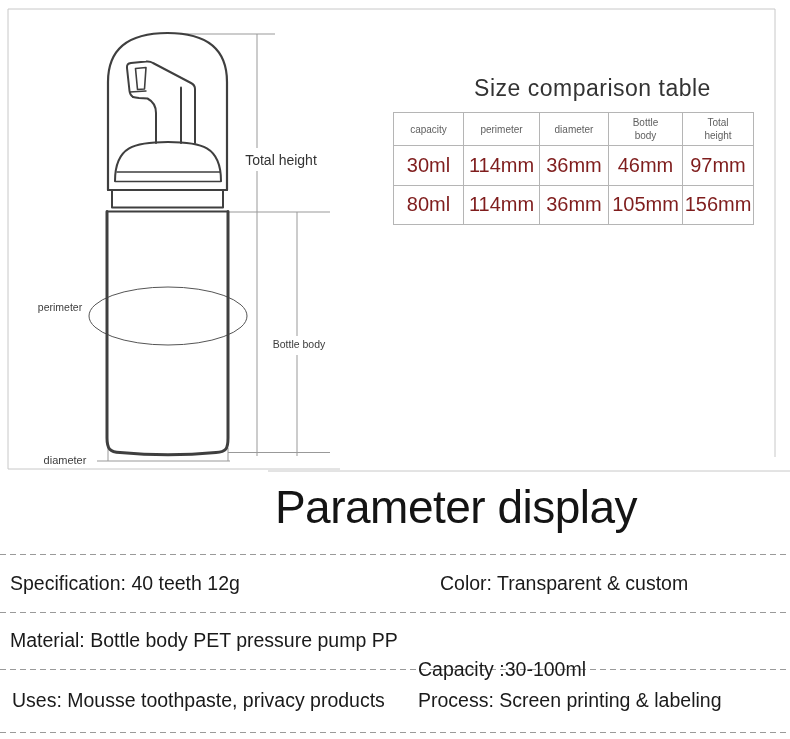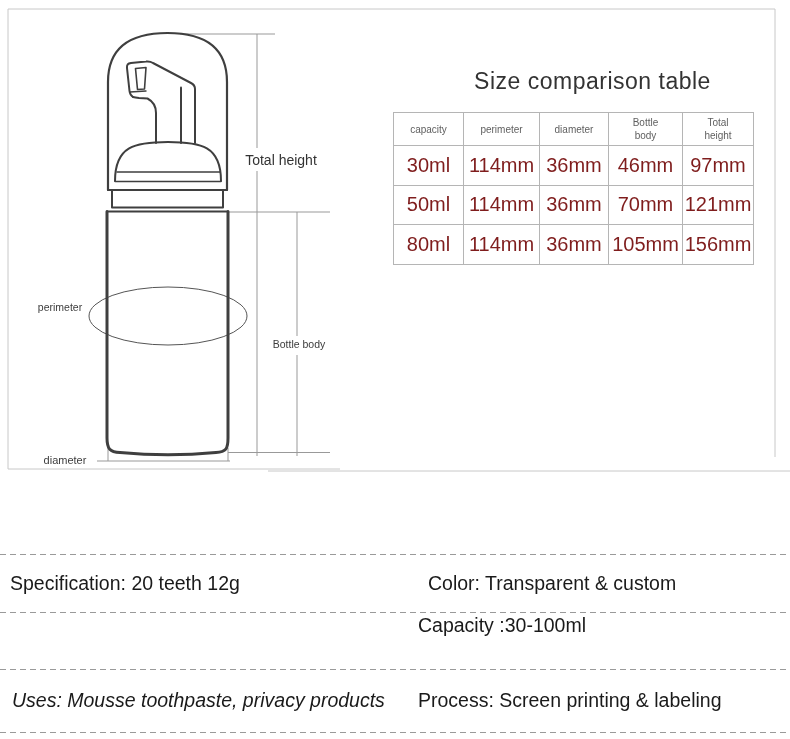--- a/index.html
+++ b/index.html
@@ -1,21 +1,21 @@
 <!DOCTYPE html>
 <html><head>
 <meta charset="utf-8">
 <style>
   html,body{margin:0;padding:0;background:#fff;}
   .page{position:relative;width:790px;height:739px;background:#ffffff;overflow:hidden;
         font-family:"Liberation Sans", sans-serif;}
   svg text{font-family:"Liberation Sans", sans-serif;}
 
   
-  .table-title{position:absolute;left:395px;top:68px;width:395px;text-align:center;
+  .table-title{position:absolute;left:395px;top:75px;width:395px;text-align:center;
     font-size:23px;color:#333;letter-spacing:0.5px;}
   table.size-table{position:absolute;left:393px;top:112px;width:360px;
     border-collapse:collapse;table-layout:fixed;background:#fff;}
   table.size-table th, table.size-table td{border:1px solid #b5b5b5;text-align:center;
     vertical-align:middle;padding:0;overflow:hidden;}
   table.size-table th{height:32px;font-weight:normal;font-size:10px;color:#5f5f5f;line-height:1.3;}
   table.size-table td{height:38.5px;font-size:20px;color:#7f1d1d;}
   th .wrap{display:inline-block;width:44px;}
 
   
@@ -107,43 +107,38 @@
     </thead>
     <tbody>
       <tr>
         <td>30ml</td>
         <td>114mm</td>
         <td>36mm</td>
         <td>46mm</td>
         <td>97mm</td>
       </tr>
       <tr>
-        <td>50ml</td>
-        <td>114mm</td>
-        <td>36mm</td>
-        <td>70mm</td>
-        <td>121mm</td>
-      </tr>
-      <tr>
         <td>80ml</td>
         <td>114mm</td>
         <td>36mm</td>
         <td>105mm</td>
         <td>156mm</td>
       </tr>
     </tbody>
   </table>
 
+  <div class="param-title">Parameter display</div>
 
   <div class="dashline" style="top:554px;"></div>
   <div class="dashline" style="top:612px;"></div>
   <div class="dashline" style="top:669px;"></div>
   <div class="dashline" style="top:732px;"></div>
 
-  <div class="spec" style="left:10px;top:572px;">Specification: 20 teeth 12g</div>
-  <div class="spec" style="left:428px;top:572px;">Color: Transparent &amp; custom</div>
+  <div class="spec" style="left:10px;top:572px;">Specification: 40 teeth 12g</div>
+  <div class="spec" style="left:440px;top:572px;">Color: Transparent &amp; custom</div>
 
-  <div class="spec" style="left:418px;top:614px;">Capacity :30-100ml</div>
+  <div class="spec" style="left:10px;top:629px;">Material: Bottle body PET pressure pump PP</div>
+  <div class="spec" style="left:418px;top:658px;">Capacity :30-100ml</div>
 
-  <div class="spec" style="left:12px;top:689px;font-style:italic;">Uses: Mousse toothpaste, privacy products</div>
+  <div class="spec" style="left:12px;top:689px;">Uses: Mousse toothpaste, privacy products</div>
   <div class="spec" style="left:418px;top:689px;">Process: Screen printing &amp; labeling</div>
 
 </div>
 
 </body></html>

